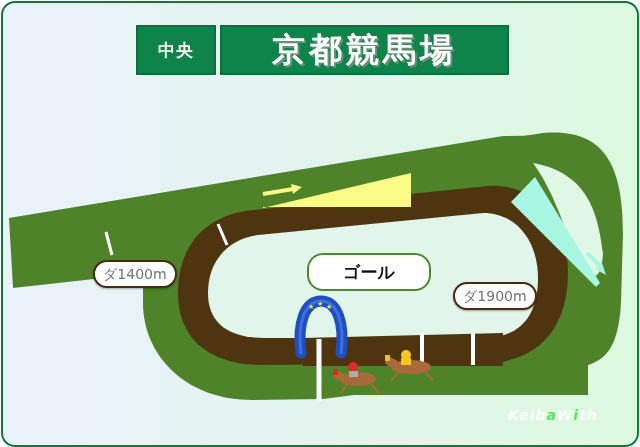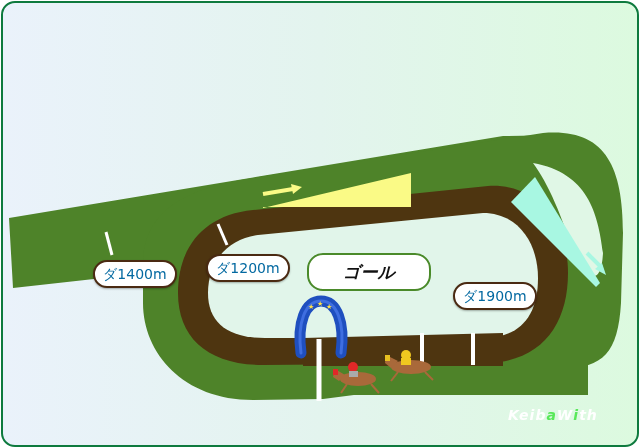--- a/index.html
+++ b/index.html
@@ -18,21 +18,21 @@
   }
   .badge-title {
     width: 285px; height: 46px; background: #0e834a; border: 2px solid #0b6e3d;
     color: #fff; font-weight: bold; font-size: 33px;
     display: flex; align-items: center; justify-content: center; letter-spacing: 4px;
     text-shadow: 2px 2px 0 #6a8f78;
   }
   svg { position: absolute; left: 0; top: 0; }
   .callout {
     position: absolute; background: #fff; border: 2px solid #4a2a12; border-radius: 14px;
-    font-size: 14px; color: #0369a1; padding: 0 8px; height: 24px; line-height: 24px;
+    font-size: 14px; color: #737373; padding: 0 8px; height: 24px; line-height: 24px;
     box-shadow: 0 1px 2px rgba(0,0,0,0.3); white-space: nowrap;
   }
   .goal-callout {
     position: absolute; background: #fff; border: 2px solid #4a8a2a; border-radius: 16px;
     font-size: 17px; font-weight: bold; color: #111; text-align: center;
     width: 120px; height: 34px; line-height: 34px;
   }
   .logo {
     position: absolute; left: 505px; top: 404px; color: #ffffff; font-weight: bold;
     font-style: italic; font-size: 14px; letter-spacing: 1px;
@@ -99,22 +99,25 @@
       <ellipse cx="408" cy="364" rx="20" ry="7" fill="#a9693a"></ellipse>
       <polygon points="383,352 395,358 388,365 382,360" fill="#a9693a"></polygon>
       <rect x="382" y="352" width="5" height="6" fill="#e8c020"></rect>
       <circle cx="403" cy="352" r="5" fill="#f0c820"></circle>
       <rect x="398" y="355" width="10" height="7" fill="#f0c820"></rect>
       <line x1="395" y1="369" x2="388" y2="378" stroke="#a9693a" stroke-width="2"></line>
       <line x1="422" y1="369" x2="430" y2="377" stroke="#a9693a" stroke-width="2"></line>
     </g>
   </svg>
 
+  <div class="title-bar">
+    <div class="badge-region">中央</div>
+    <div class="badge-title">京都競馬場</div>
+  </div>
 
-  <div class="goal-callout" style="left:304px; top:250px;font-style:italic;">ゴール</div>
+  <div class="goal-callout" style="left:304px; top:250px;">ゴール</div>
   <div class="callout" style="left:90px; top:257px;">ダ1400m</div>
-  <div class="callout" style="left:203px; top:251px;">ダ1200m</div>
   <div class="callout" style="left:450px; top:279px;">ダ1900m</div>
 
   <div class="logo">
     <span>Keib</span><span class="hl">a</span><span>W</span><span class="hl">i</span><span>th</span>
   </div>
 </div>
 
 </body></html>

